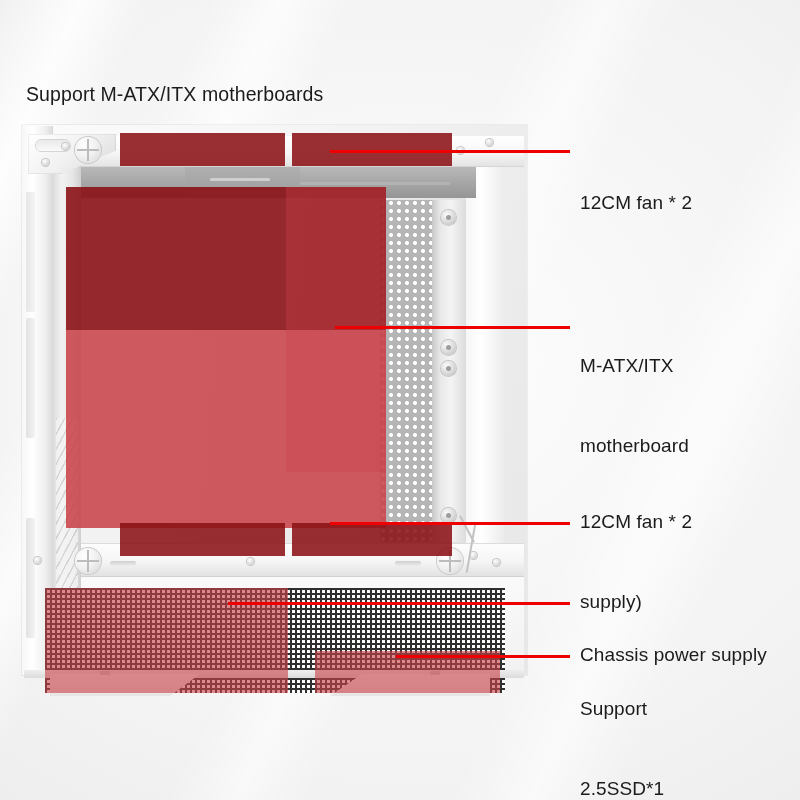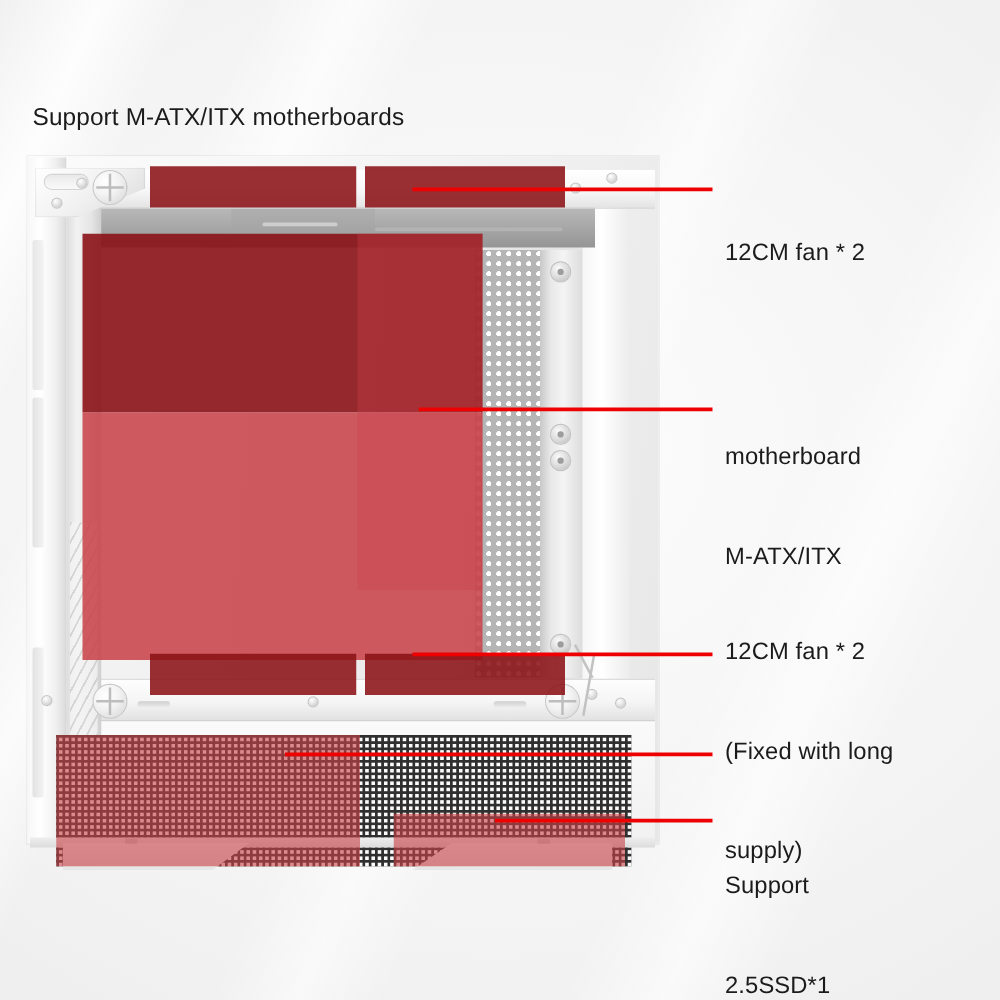--- a/index.html
+++ b/index.html
@@ -277,30 +277,32 @@
   <div class="leader" style="left:335px;top:326px;width:235px;"></div>
   <div class="leader" style="left:330px;top:522px;width:240px;"></div>
   <div class="leader" style="left:228px;top:602px;width:342px;"></div>
   <div class="leader" style="left:396px;top:655px;width:174px;"></div>
 
   <div class="callout" style="left:580px;top:137px;">
     <div>12CM fan * 2</div>
   </div>
 
   <div class="callout" style="left:580px;top:300px;">
+    <div>M-ATX/ITX</div>
     <div>motherboard</div>
-    <div>M-ATX/ITX</div>
   </div>
 
   <div class="callout" style="left:580px;top:456px;">
     <div>12CM fan * 2</div>
-    <div>(Fixed with long</div>
     <div>supply)</div>
   </div>
 
+  <div class="callout" style="left:580px;top:589px;">
+    <div>Chassis power supply</div>
+  </div>
 
   <div class="callout" style="left:580px;top:643px;">
     <div>Support</div>
     <div>2.5SSD*1</div>
     
     
   </div>
 
 </div>
 

